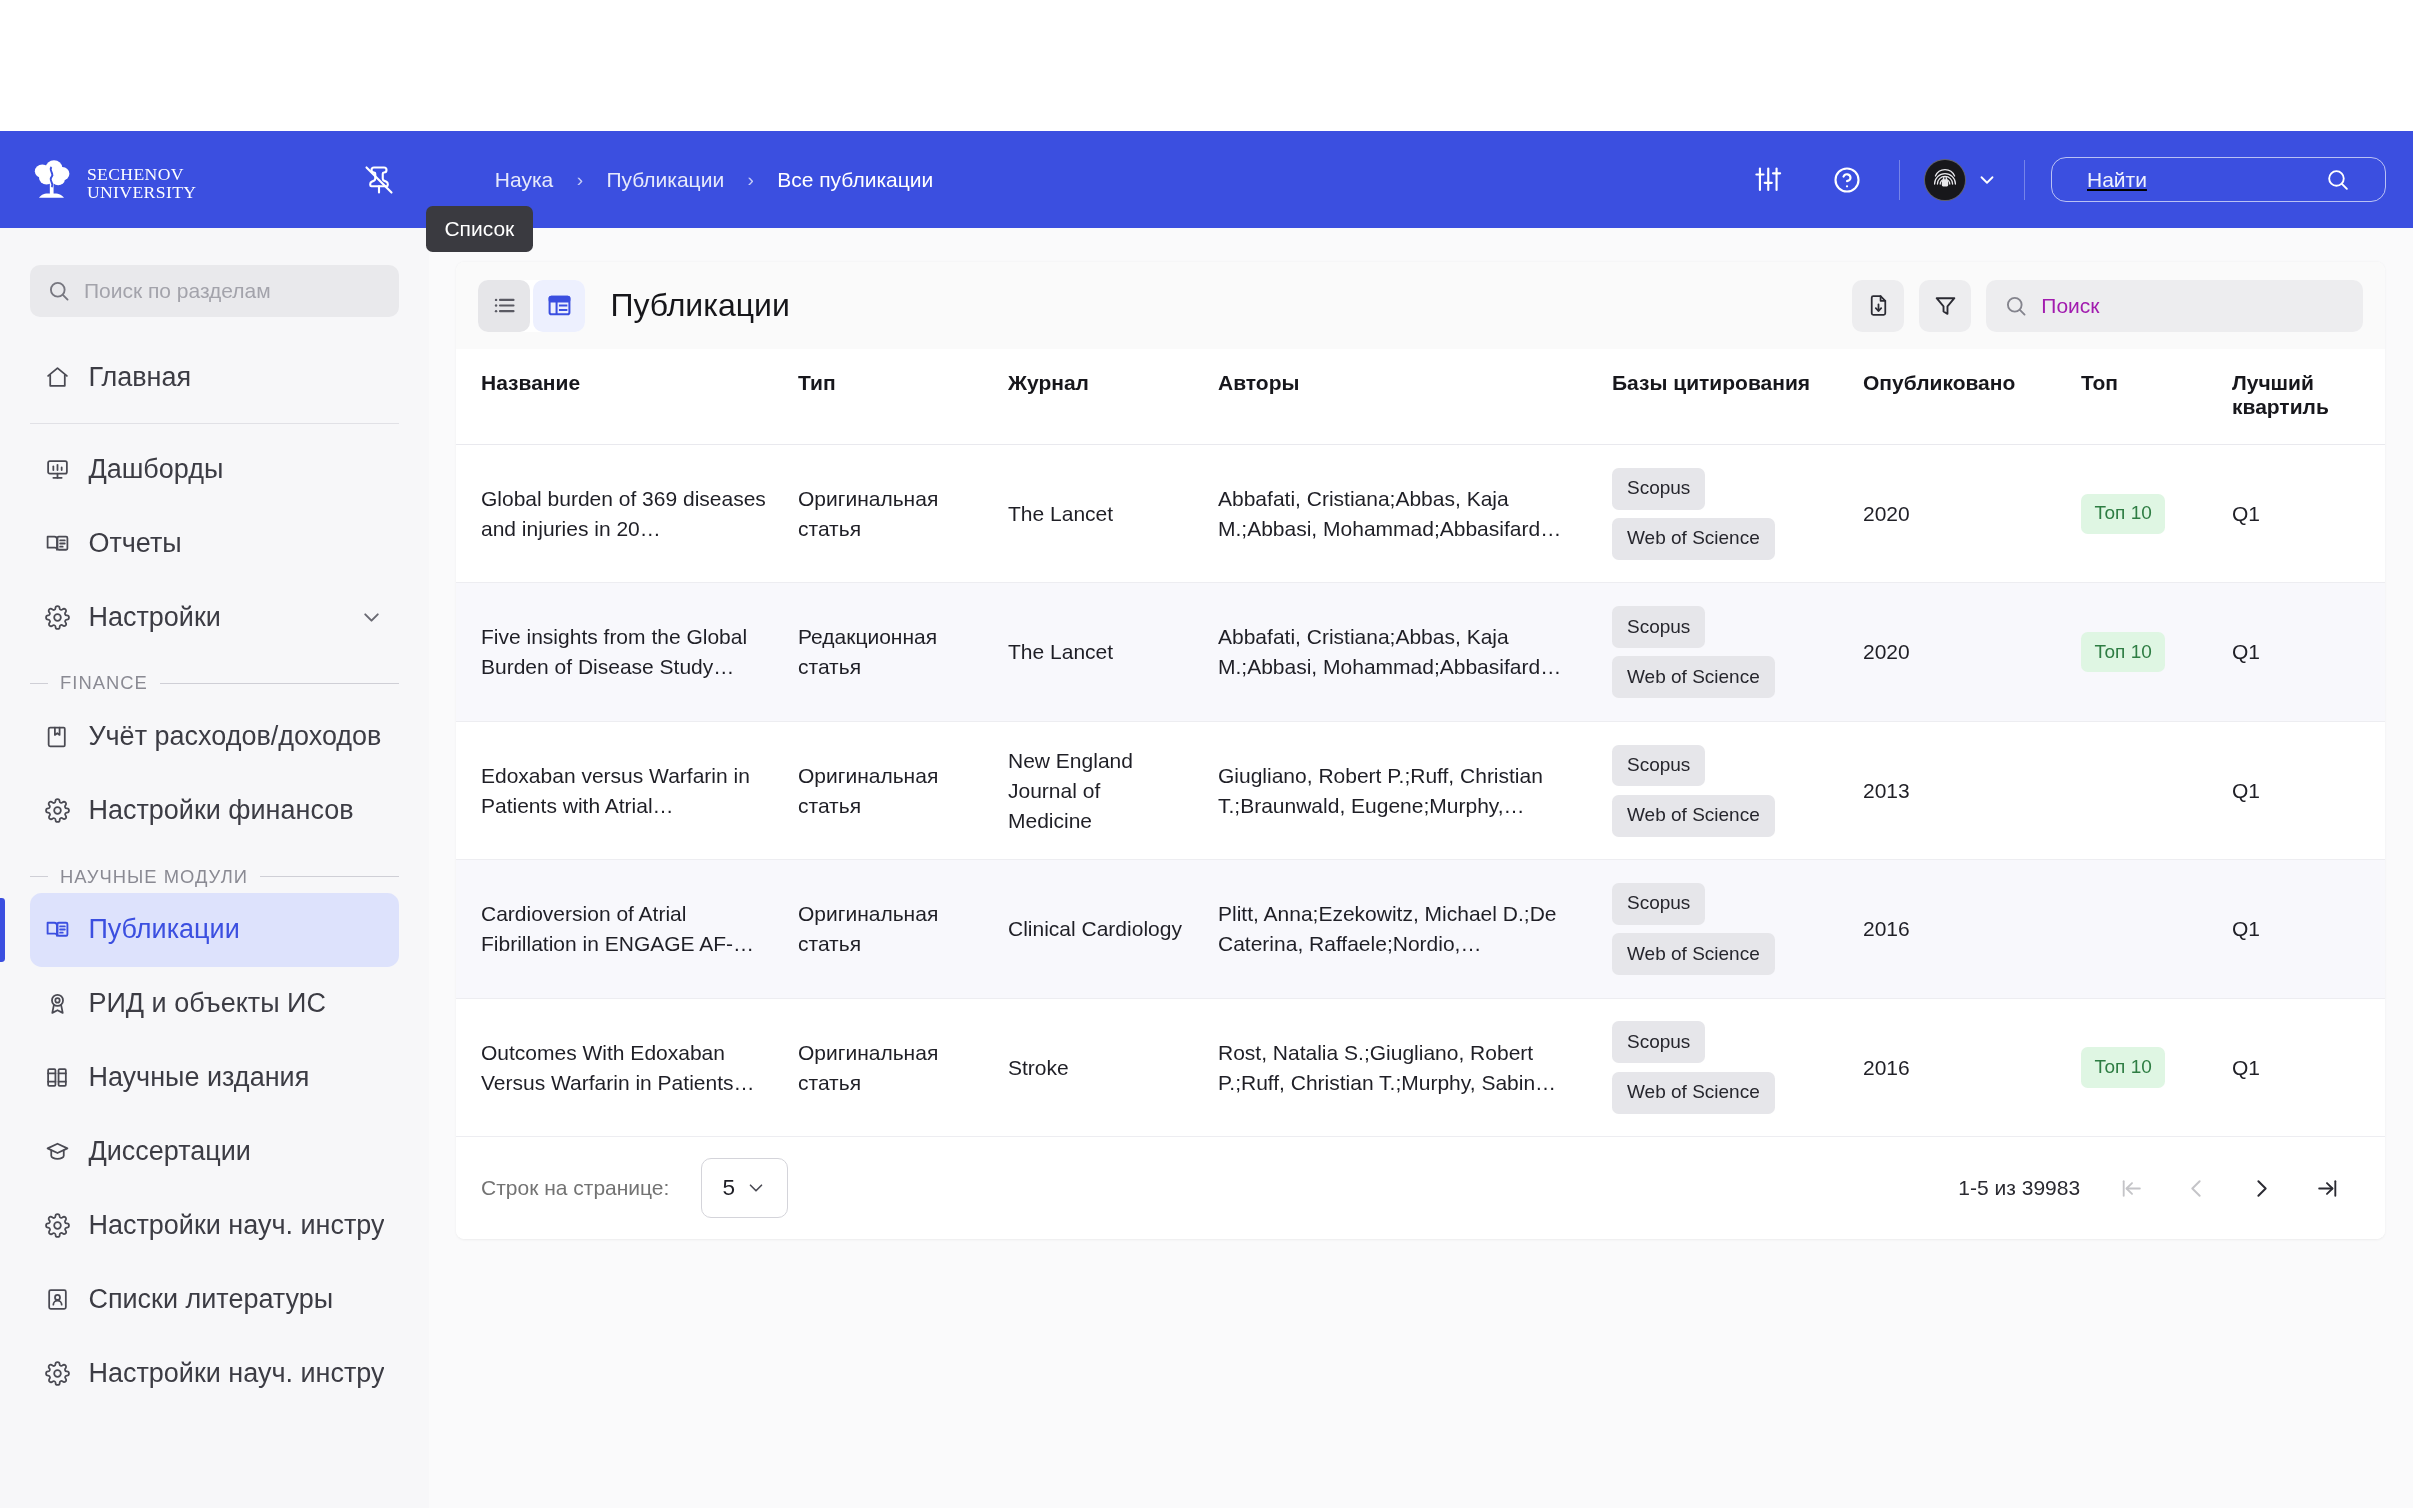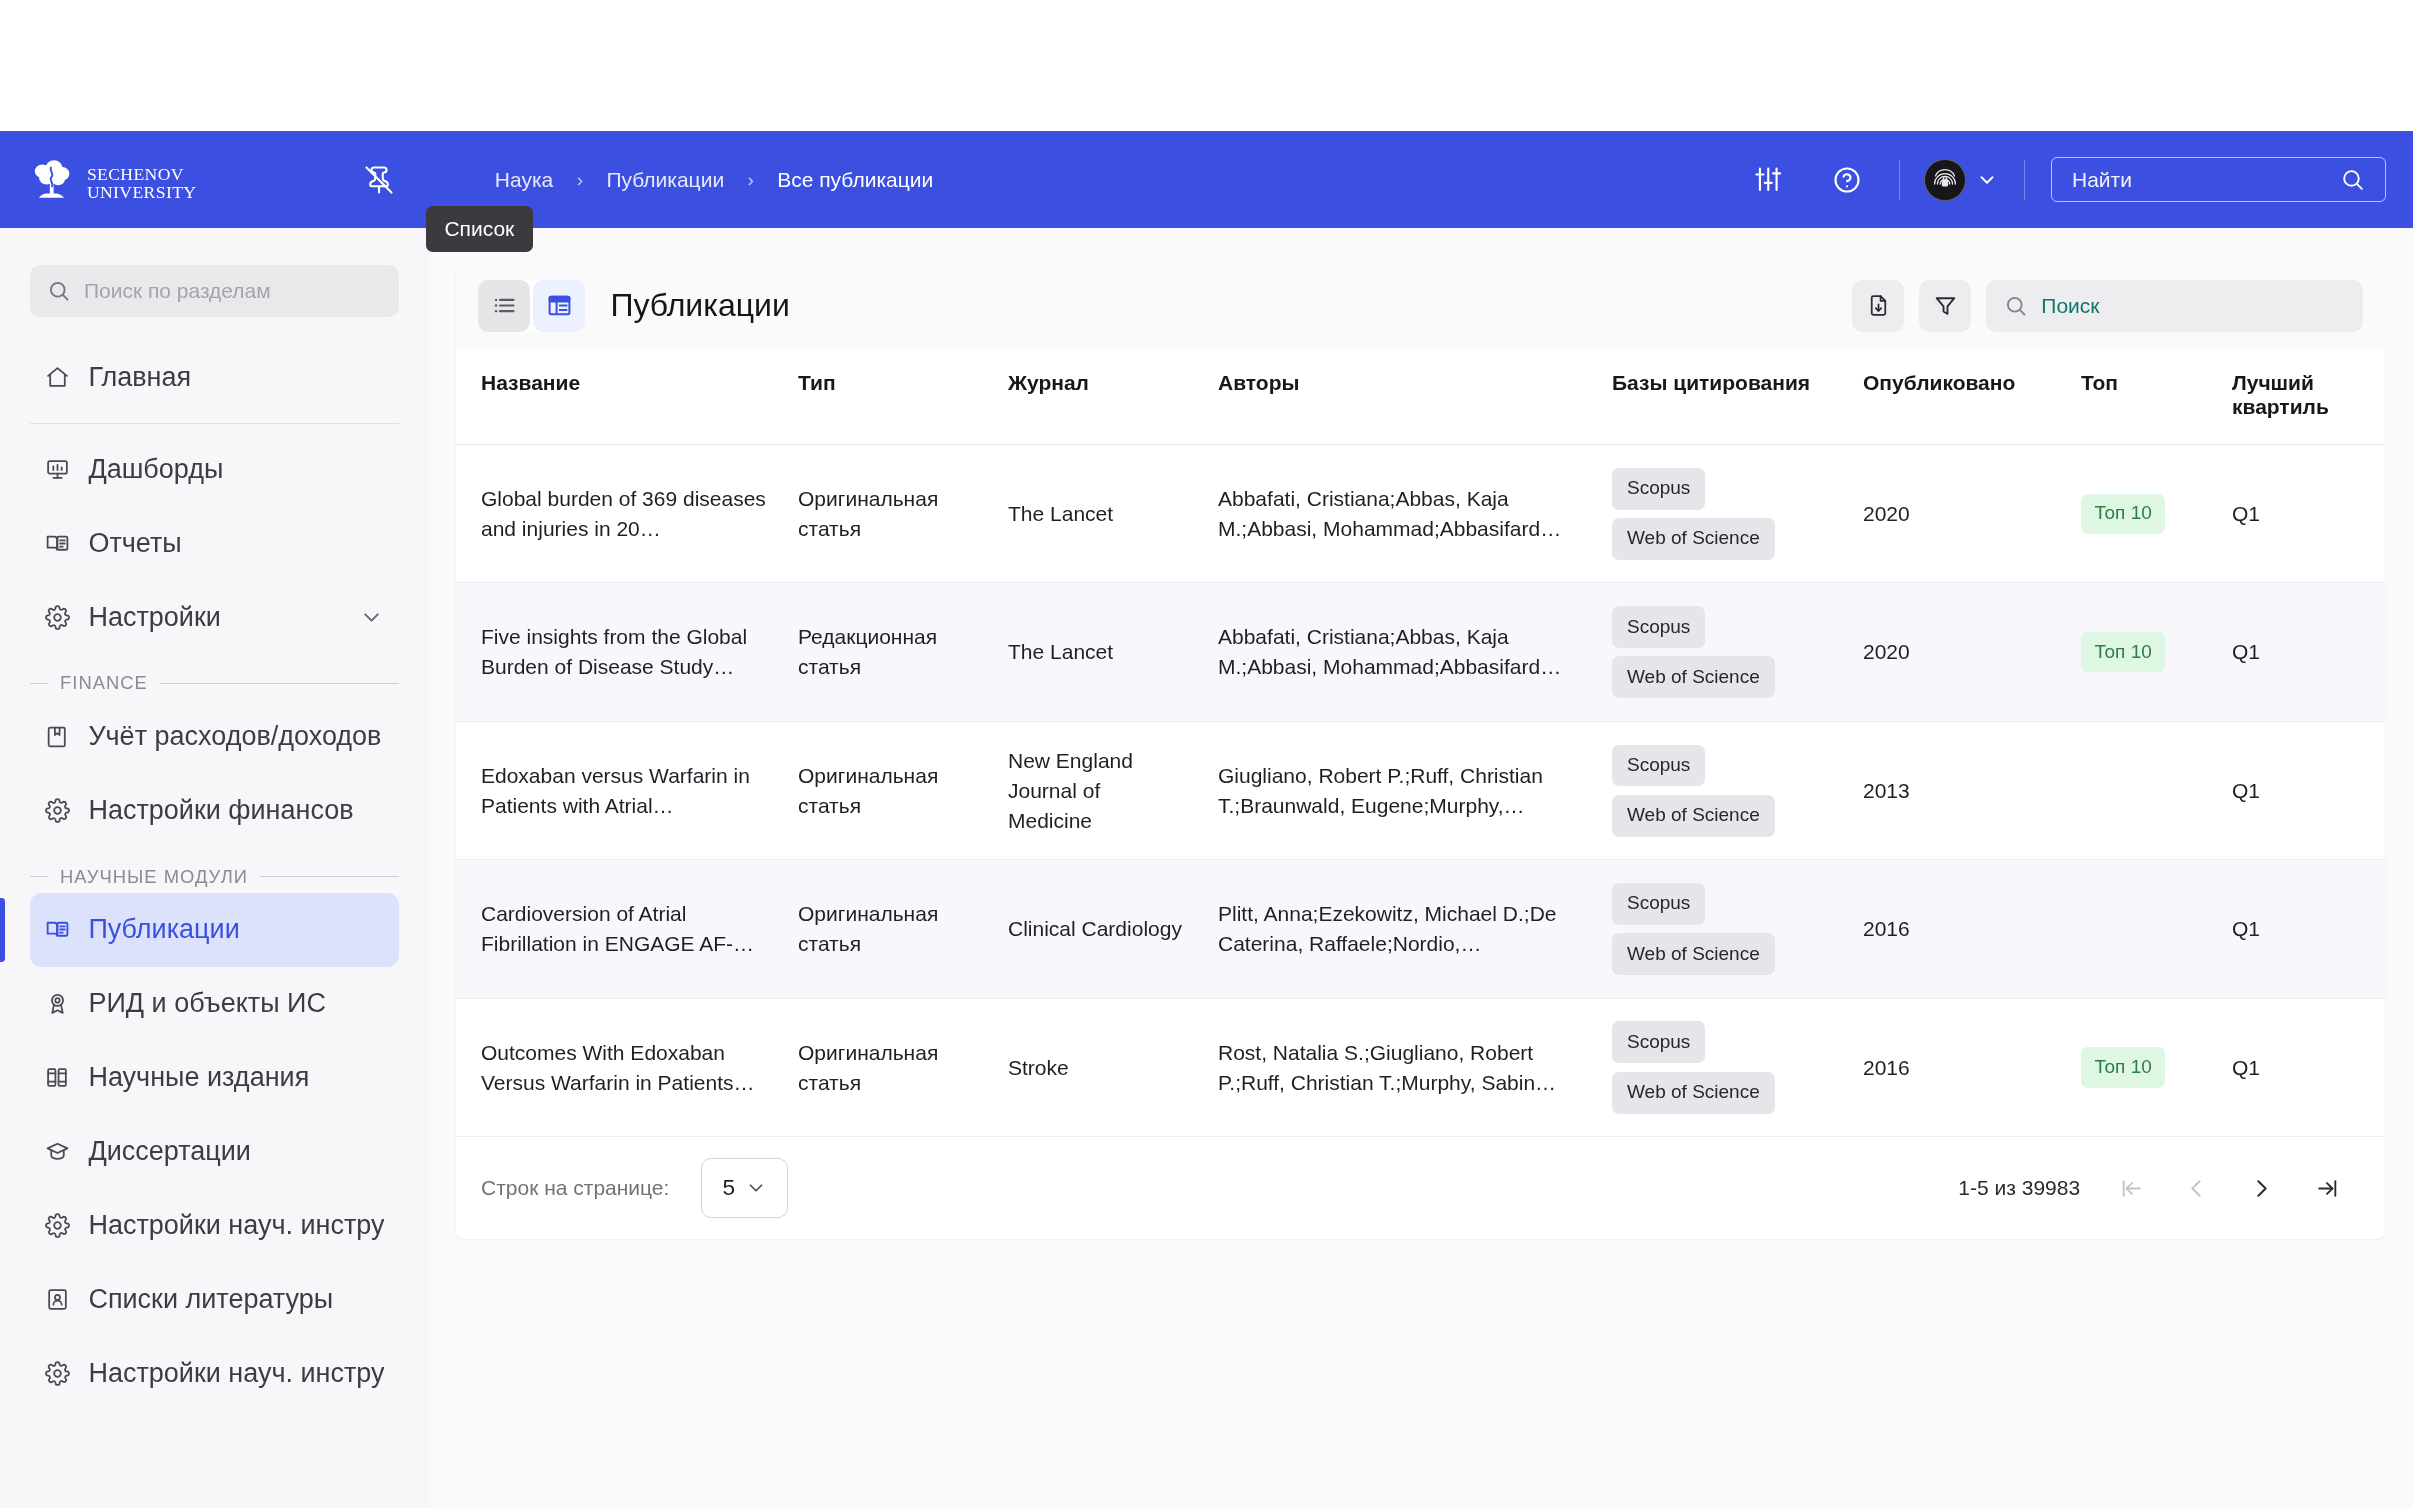--- a/index.html
+++ b/index.html
@@ -85,25 +85,26 @@
   .avatar {
     width: 42px; height: 42px; border-radius: 50%;
     background: #2B2B33;
     display: flex; align-items: center; justify-content: center;
     overflow: hidden;
     border: 1.7px solid rgba(255,255,255,.25);
   }
   .search-top {
     width: 335px; height: 45px;
     border: 1.3px solid rgba(255,255,255,.65);
-    border-radius: 6px;
-    display: flex; align-items: center;
-    padding: 0 20px;
+    border-radius: 15px;
+    display: flex; align-items: center;
+    padding: 0 35px;
     margin-left: 15px;
     cursor: text;
+    text-decoration: underline;
   }
   .search-top .ph { color: #EFF1FD; font-size: 21px; flex: 1; }
 
   
   .tooltip {
     position: absolute;
     left: 426px; top: 206px;
     background: #3A3A40;
     color: #fff;
     font-size: 21px;
@@ -234,21 +235,21 @@
     cursor: pointer;
   }
   .search-table {
     width: 377px; height: 52px;
     background: #EDEDEF;
     border-radius: 10px;
     display: flex; align-items: center;
     padding: 0 18.4px; gap: 13.4px;
     cursor: text;
   }
-  .search-table .ph { color: #0f766e; font-size: 21px; text-align: right; }
+  .search-table .ph { color: #a21caf; font-size: 21px; text-align: right; }
 
   
   table.pub {
     width: 100%;
     border-collapse: collapse;
     table-layout: fixed;
   }
   table.pub th {
     text-align: left;
     font-size: 21px;

